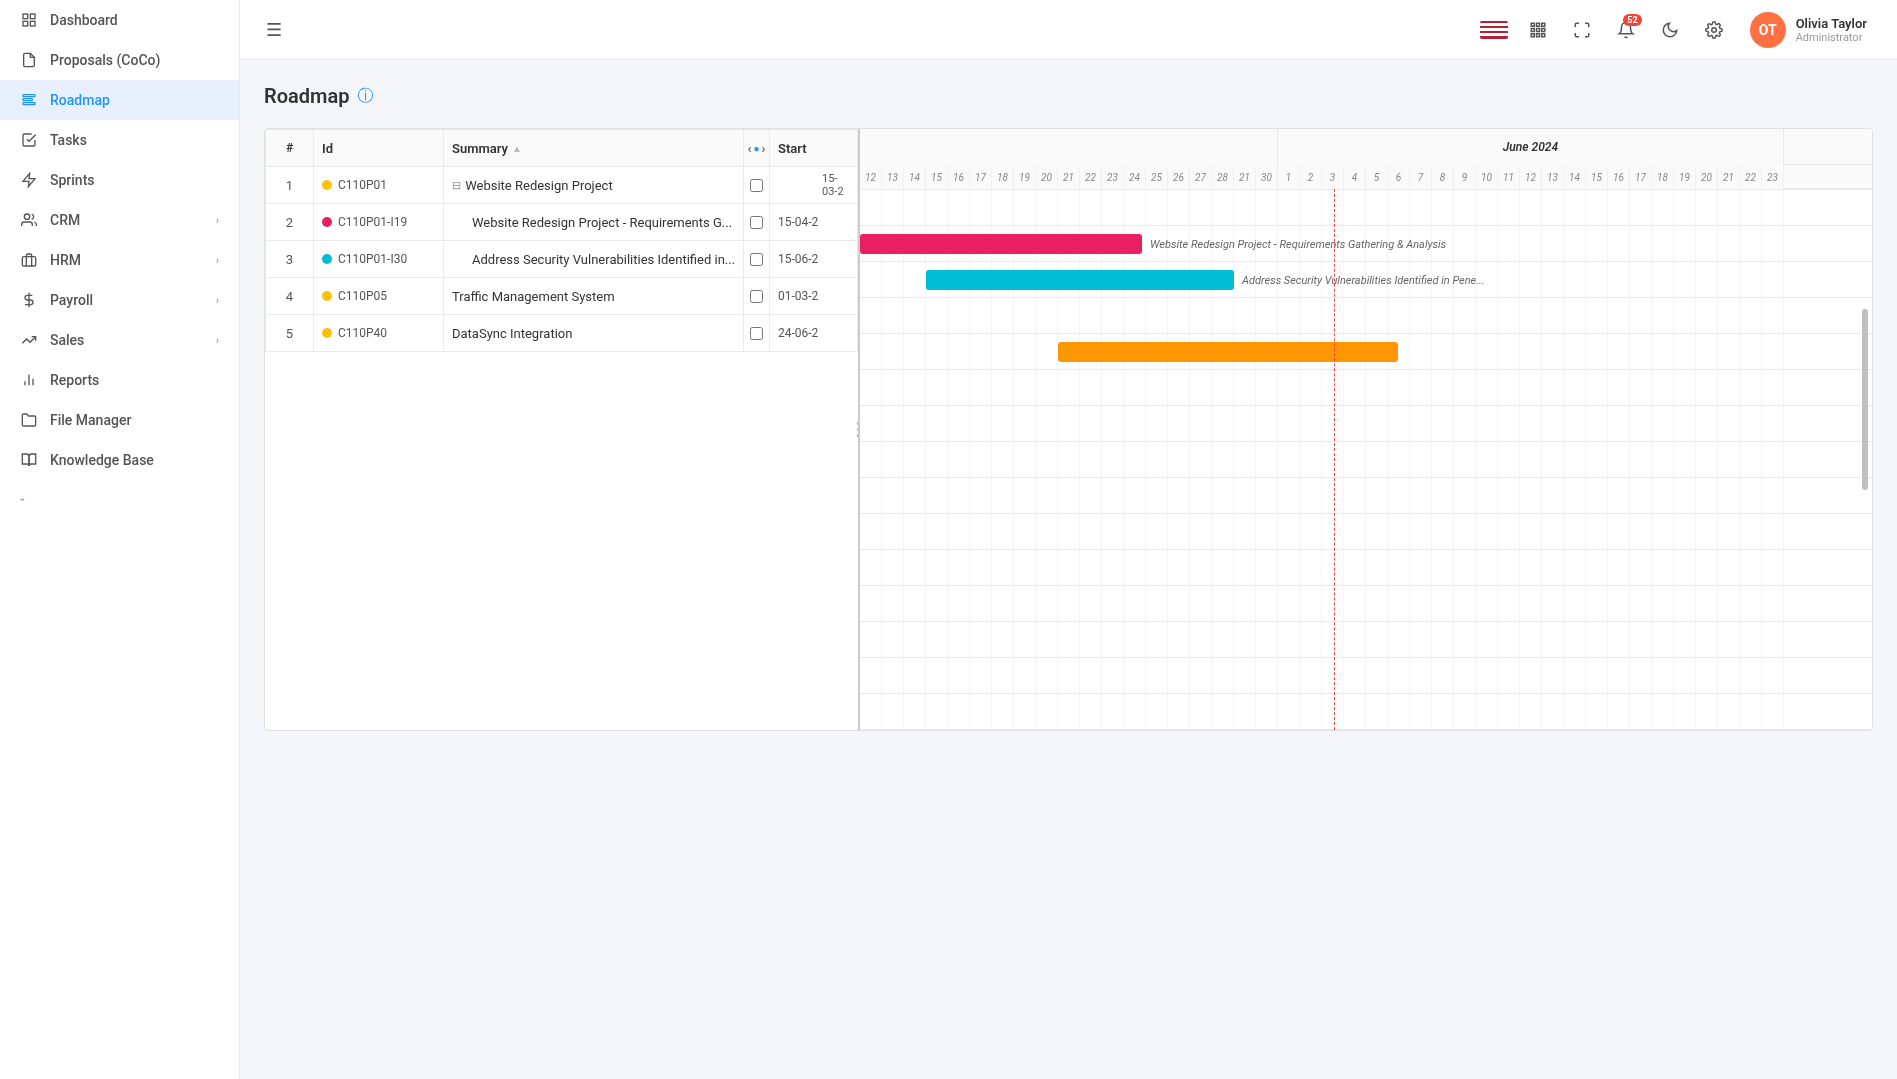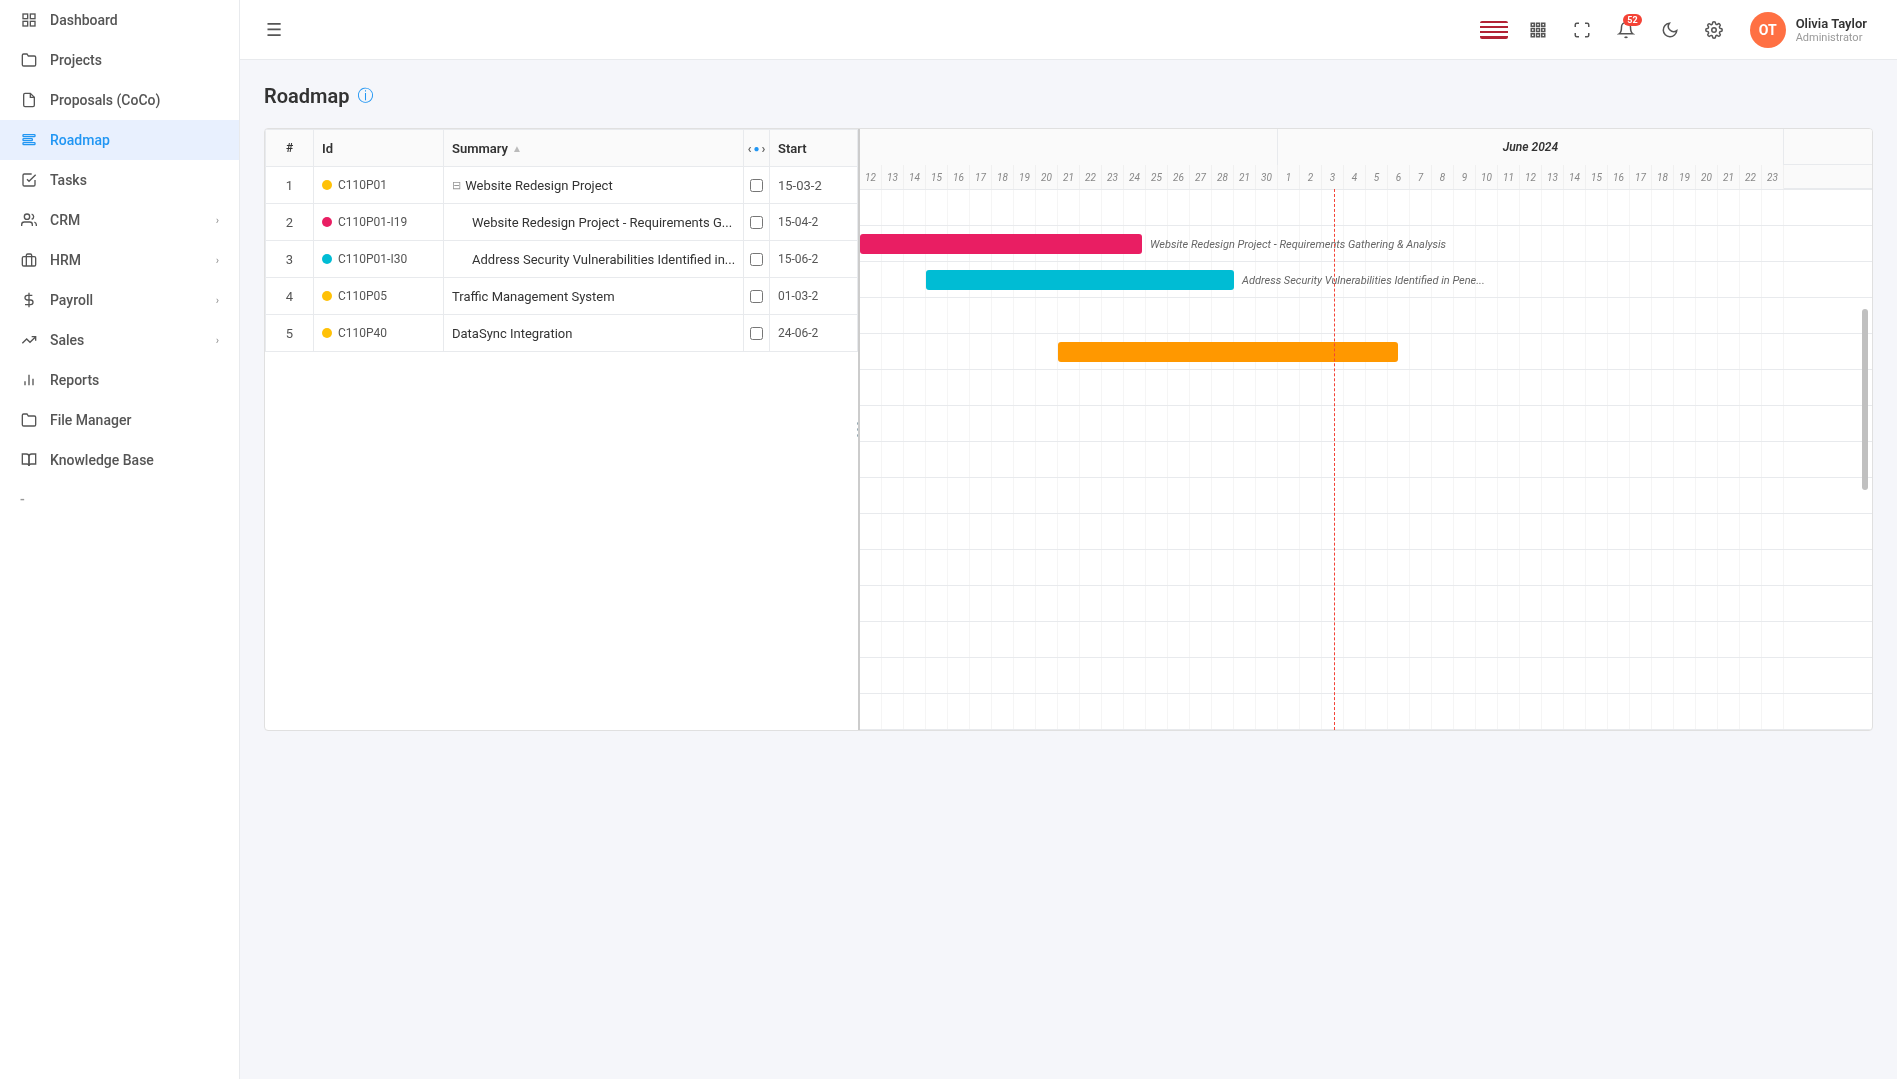--- a/index.html
+++ b/index.html
@@ -50,28 +50,20 @@
         <svg width="16" height="16" viewBox="0 0 24 24" fill="none" stroke="currentColor" stroke-width="2">
             <rect x="3" y="3" width="7" height="7"></rect>
             <rect x="14" y="3" width="7" height="7"></rect>
             <rect x="3" y="14" width="7" height="7"></rect>
             <rect x="14" y="14" width="7" height="7"></rect>
           </svg>
       </span>
       <span class="nav-label">Dashboard</span>
     </div>
 
-    <div class="nav-item">
-      <span class="nav-icon">
-        <svg width="16" height="16" viewBox="0 0 24 24" fill="none" stroke="currentColor" stroke-width="2">
-            <path d="M22 19a2 2 0 0 1-2 2H4a2 2 0 0 1-2-2V5a2 2 0 0 1 2-2h5l2 3h9a2 2 0 0 1 2 2z"></path>
-          </svg>
-      </span>
-      <span class="nav-label">Projects</span>
-    </div>
 
     <div class="nav-item">
       <span class="nav-icon">
         <svg width="16" height="16" viewBox="0 0 24 24" fill="none" stroke="currentColor" stroke-width="2">
             <path d="M14 2H6a2 2 0 0 0-2 2v16a2 2 0 0 0 2 2h12a2 2 0 0 0 2-2V8z"></path>
             <polyline points="14 2 14 8 20 8"></polyline>
           </svg>
       </span>
       <span class="nav-label">Proposals (CoCo)</span>
     </div>
@@ -90,20 +82,28 @@
     <div class="nav-item">
       <span class="nav-icon">
         <svg width="16" height="16" viewBox="0 0 24 24" fill="none" stroke="currentColor" stroke-width="2">
             <polyline points="9 11 12 14 22 4"></polyline>
             <path d="M21 12v7a2 2 0 0 1-2 2H5a2 2 0 0 1-2-2V5a2 2 0 0 1 2-2h11"></path>
           </svg>
       </span>
       <span class="nav-label">Tasks</span>
     </div>
 
+    <div class="nav-item">
+      <span class="nav-icon">
+        <svg width="16" height="16" viewBox="0 0 24 24" fill="none" stroke="currentColor" stroke-width="2">
+            <polygon points="13 2 3 14 12 14 11 22 21 10 12 10 13 2"></polygon>
+          </svg>
+      </span>
+      <span class="nav-label">Sprints</span>
+    </div>
 
 
     <div class="nav-item">
       <span class="nav-icon">
         <svg width="16" height="16" viewBox="0 0 24 24" fill="none" stroke="currentColor" stroke-width="2">
             <path d="M17 21v-2a4 4 0 0 0-4-4H5a4 4 0 0 0-4 4v2"></path>
             <circle cx="9" cy="7" r="4"></circle>
             <path d="M23 21v-2a4 4 0 0 0-3-3.87"></path>
             <path d="M16 3.13a4 4 0 0 1 0 7.75"></path>
           </svg>
@@ -312,21 +312,21 @@
                   </td>
                   <td style="border: 1px solid rgb(232, 234, 237); padding: 0px; height: 36px; max-width: 300px; overflow: hidden;">
                     <div style="display:flex;align-items:center;padding:0 8px 0 8px;height:36px;white-space:nowrap;overflow:hidden;text-overflow:ellipsis;font-size:13px;color:#333;"><span style="color:#999;font-size:11px;margin-right:4px;cursor:pointer;">⊟</span>Website Redesign Project</div>
                   </td>
                   <td style="border: 1px solid rgb(232, 234, 237); padding: 0px; height: 36px; width: 26px; text-align: center;">
                     <div style="display:flex;align-items:center;justify-content:center;height:36px;">
                       <input type="checkbox" style="cursor: pointer;">
                     </div>
                   </td>
                   <td style="border: 1px solid rgb(232, 234, 237); padding: 0px; height: 36px;">
-                    <div style="display:flex;align-items:center;padding:0 8px;height:36px;color:#555;font-size:13px;">15-03-2</div>
+                    <div style="display:flex;align-items:center;padding:0 8px;height:36px;color:#555;font-size:11px;margin-left:44px;">15-03-2</div>
                   </td>
                 </tr>
                 <tr>
                   <td style="border: 1px solid rgb(232, 234, 237); padding: 0px; height: 36px; text-align: center;">
                     <div style="display:flex;align-items:center;justify-content:center;height:36px;color:#555;font-size:13px;">2</div>
                   </td>
                   <td style="border: 1px solid rgb(232, 234, 237); padding: 0px; height: 36px;">
                     <div style="display:flex;align-items:center;padding:0 8px;height:36px;gap:6px;">
     <div style="width:10px;height:10px;border-radius:50%;background:#E91E63;flex-shrink:0;"></div>
     <span style="color:#555;font-size:12px;">C110P01-I19</span>

